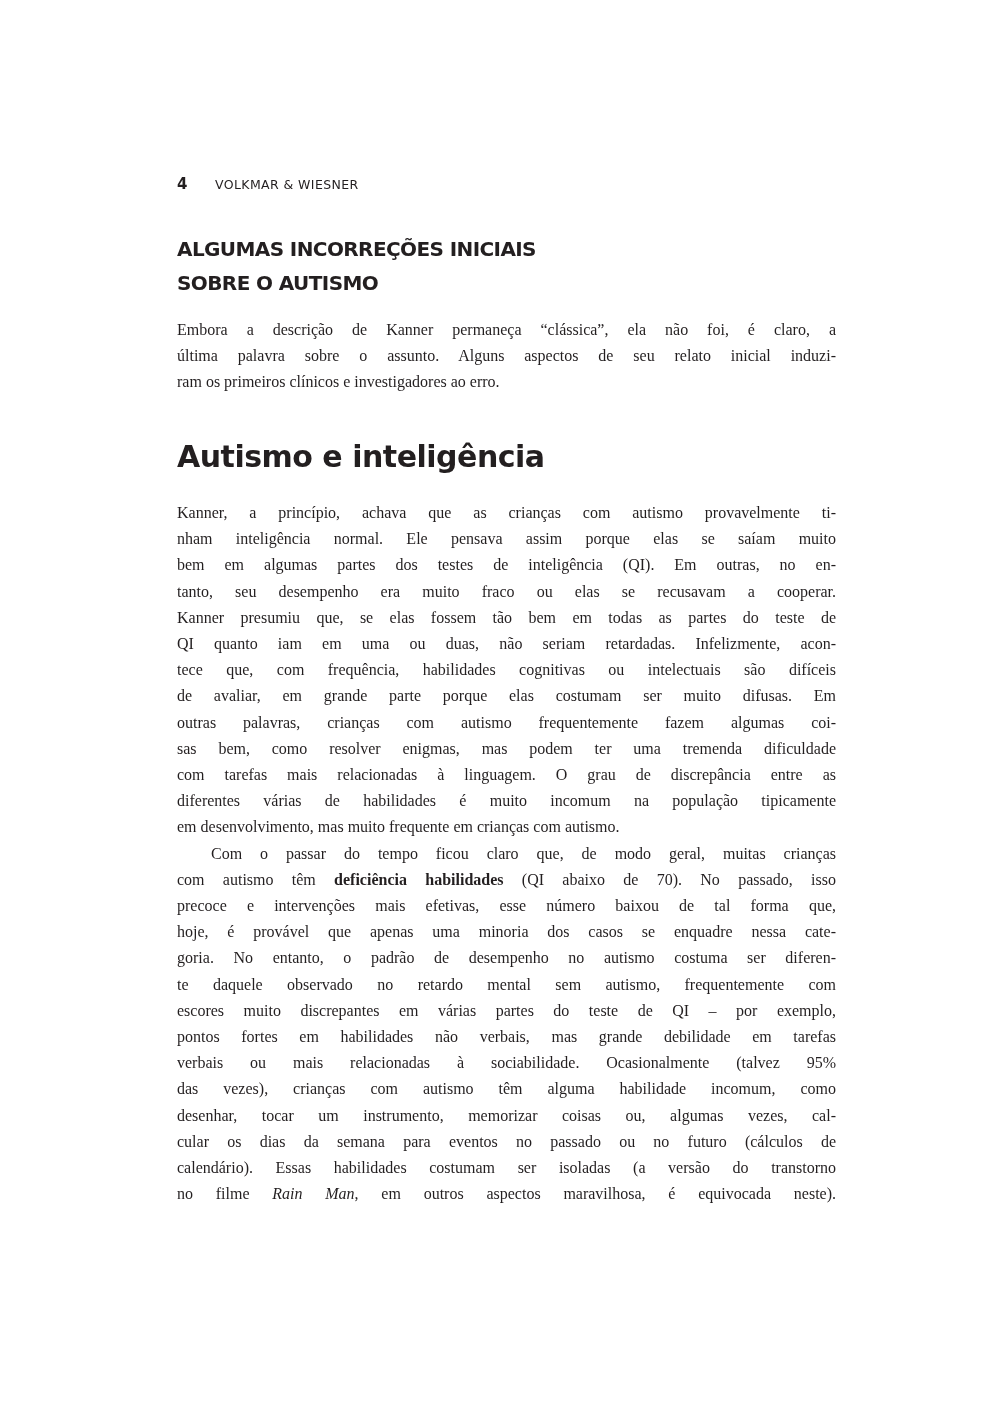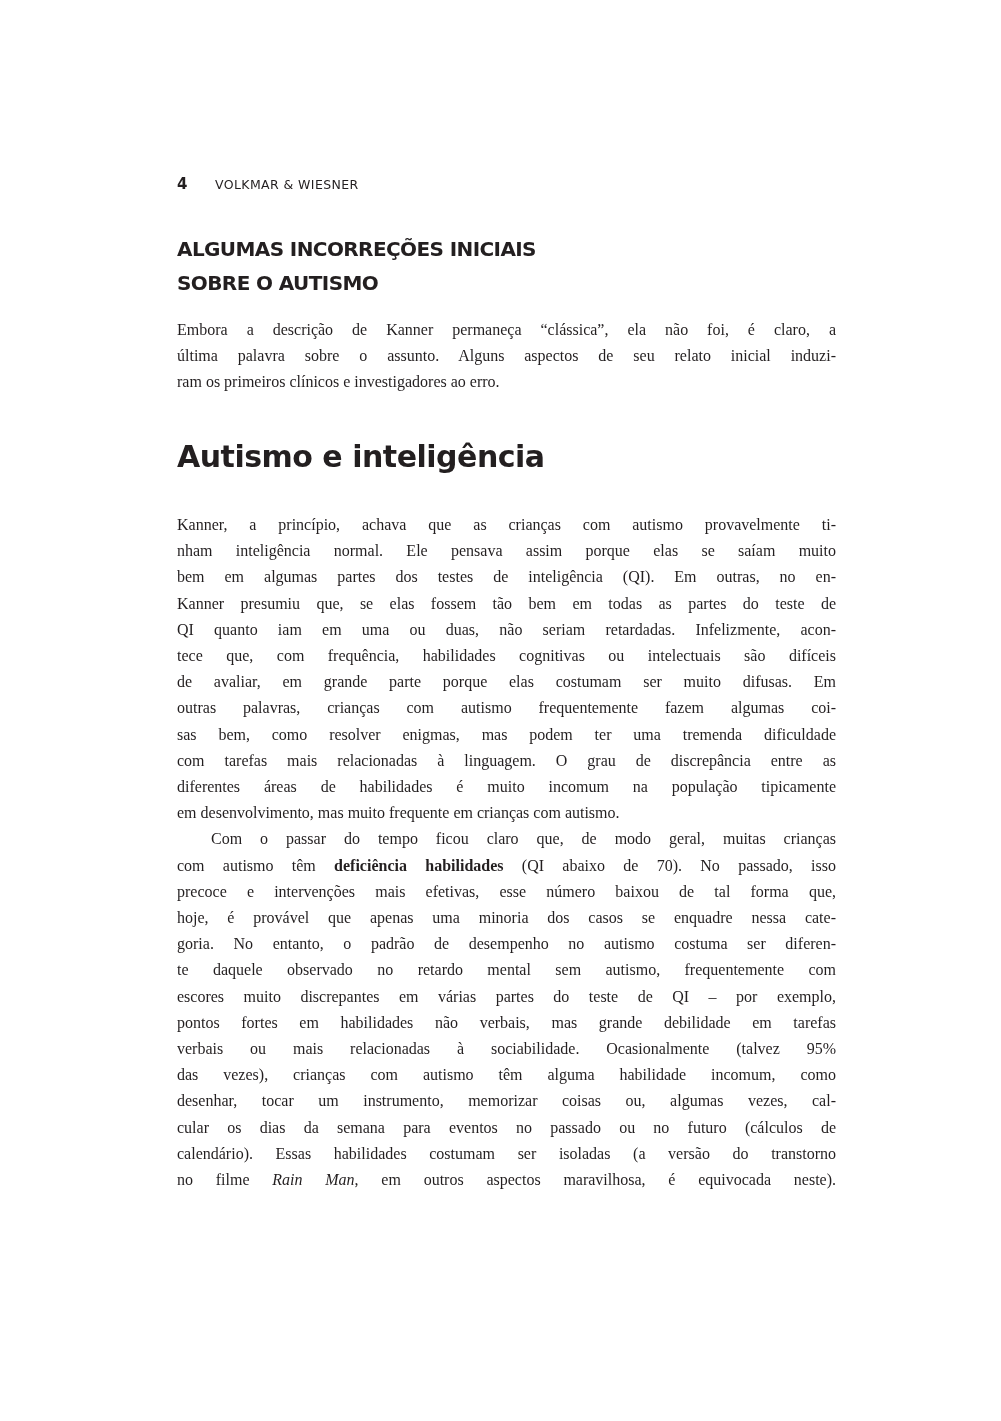--- a/index.html
+++ b/index.html
@@ -77,21 +77,21 @@
       font-family: "DejaVu Sans", sans-serif;
       font-weight: bold;
       font-size: 30px;
       line-height: 32px;
       letter-spacing: -0.5px;
       color: #231f20;
     }
     .section-body {
       position: absolute;
       left: 177px;
-      top: 512px;
+      top: 500px;
       width: 659px;
     }
     .section-body p { margin: 0; }
     .indent { text-indent: 34px; }
     .bold-term { font-weight: bold; }
     .italic-term { font-style: italic; }
     .line { display: block; text-align: justify; text-align-last: justify; white-space: nowrap; }
     .line.last { text-align-last: left; }
   </style>
 </head>
@@ -115,28 +115,29 @@
     <span class="line last">ram os primeiros clínicos e investigadores ao erro.</span>
   </p>
 
   <h2 class="section-heading">Autismo e inteligência</h2>
 
   <div class="body-text section-body">
     <p>
       <span class="line">Kanner, a princípio, achava que as crianças com autismo provavelmente ti-</span>
       <span class="line">nham inteligência normal. Ele pensava assim porque elas se saíam muito</span>
       <span class="line">bem em algumas partes dos testes de inteligência (QI). Em outras, no en-</span>
+      <span class="line">tanto, seu desempenho era muito fraco ou elas se recusavam a cooperar.</span>
       <span class="line">Kanner presumiu que, se elas fossem tão bem em todas as partes do teste de</span>
       <span class="line">QI quanto iam em uma ou duas, não seriam retardadas. Infelizmente, acon-</span>
       <span class="line">tece que, com frequência, habilidades cognitivas ou intelectuais são difíceis</span>
       <span class="line">de avaliar, em grande parte porque elas costumam ser muito difusas. Em</span>
       <span class="line">outras palavras, crianças com autismo frequentemente fazem algumas coi-</span>
       <span class="line">sas bem, como resolver enigmas, mas podem ter uma tremenda dificuldade</span>
       <span class="line">com tarefas mais relacionadas à linguagem. O grau de discrepância entre as</span>
-      <span class="line">diferentes áreas de habilidades é muito incomum na população tipicamente</span>
+      <span class="line">diferentes várias de habilidades é muito incomum na população tipicamente</span>
       <span class="line last">em desenvolvimento, mas muito frequente em crianças com autismo.</span>
     </p>
     <p>
       <span class="line indent">Com o passar do tempo ficou claro que, de modo geral, muitas crianças</span>
       <span class="line"><span>com autismo têm </span><span class="bold-term">deficiência habilidades</span><span> (QI abaixo de 70). No passado, isso</span></span>
       <span class="line">precoce e intervenções mais efetivas, esse número baixou de tal forma que,</span>
       <span class="line">hoje, é provável que apenas uma minoria dos casos se enquadre nessa cate-</span>
       <span class="line">goria. No entanto, o padrão de desempenho no autismo costuma ser diferen-</span>
       <span class="line">te daquele observado no retardo mental sem autismo, frequentemente com</span>
       <span class="line">escores muito discrepantes em várias partes do teste de QI – por exemplo,</span>

